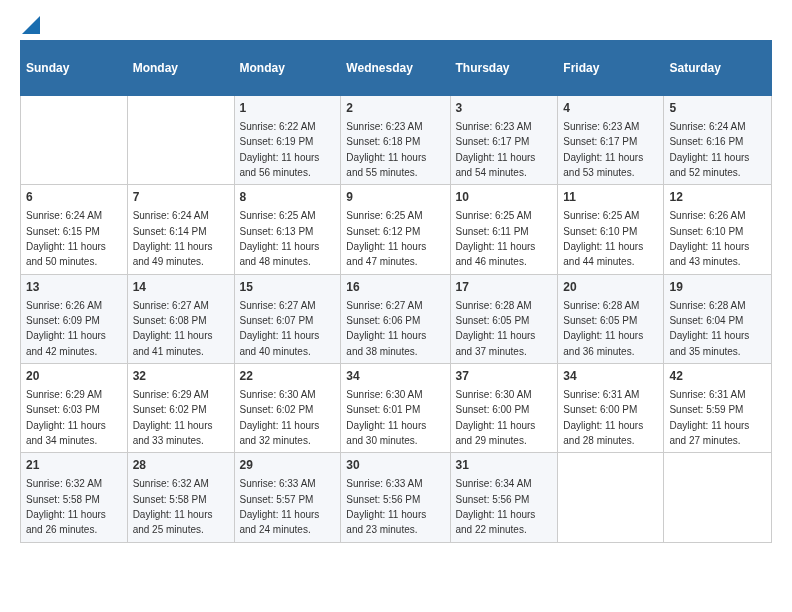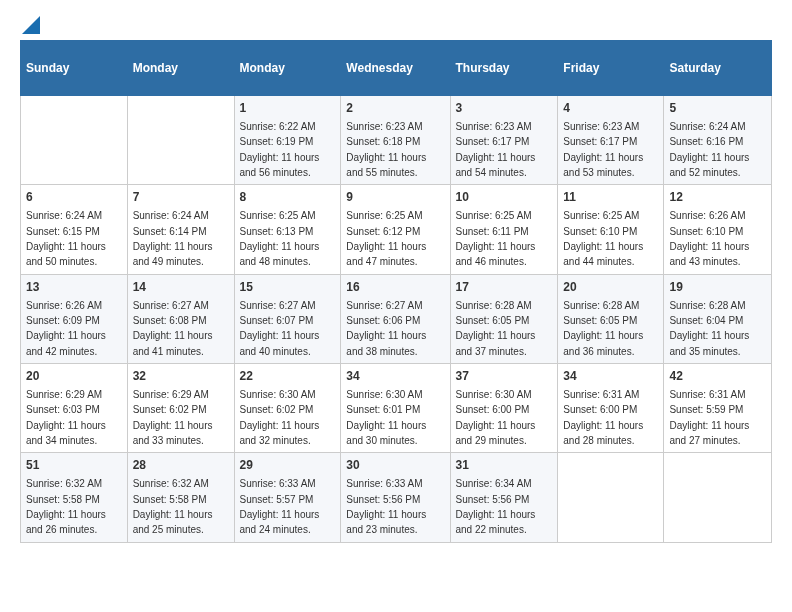--- a/index.html
+++ b/index.html
@@ -216,21 +216,21 @@
 Sunset: 6:00 PM
 Daylight: 11 hours and 29 minutes.</span></td>
           <td><span class="day-num">34</span><span class="day-info" style="white-space: pre-line;">Sunrise: 6:31 AM
 Sunset: 6:00 PM
 Daylight: 11 hours and 28 minutes.</span></td>
           <td><span class="day-num">42</span><span class="day-info" style="white-space: pre-line;">Sunrise: 6:31 AM
 Sunset: 5:59 PM
 Daylight: 11 hours and 27 minutes.</span></td>
         </tr>
         <tr>
-          <td><span class="day-num">51</span><span class="day-info" style="white-space: pre-line;">Sunrise: 6:32 AM
+          <td><span class="day-num">21</span><span class="day-info" style="white-space: pre-line;">Sunrise: 6:32 AM
 Sunset: 5:58 PM
 Daylight: 11 hours and 26 minutes.</span></td>
           <td><span class="day-num">28</span><span class="day-info" style="white-space: pre-line;">Sunrise: 6:32 AM
 Sunset: 5:58 PM
 Daylight: 11 hours and 25 minutes.</span></td>
           <td><span class="day-num">29</span><span class="day-info" style="white-space: pre-line;">Sunrise: 6:33 AM
 Sunset: 5:57 PM
 Daylight: 11 hours and 24 minutes.</span></td>
           <td><span class="day-num">30</span><span class="day-info" style="white-space: pre-line;">Sunrise: 6:33 AM
 Sunset: 5:56 PM

